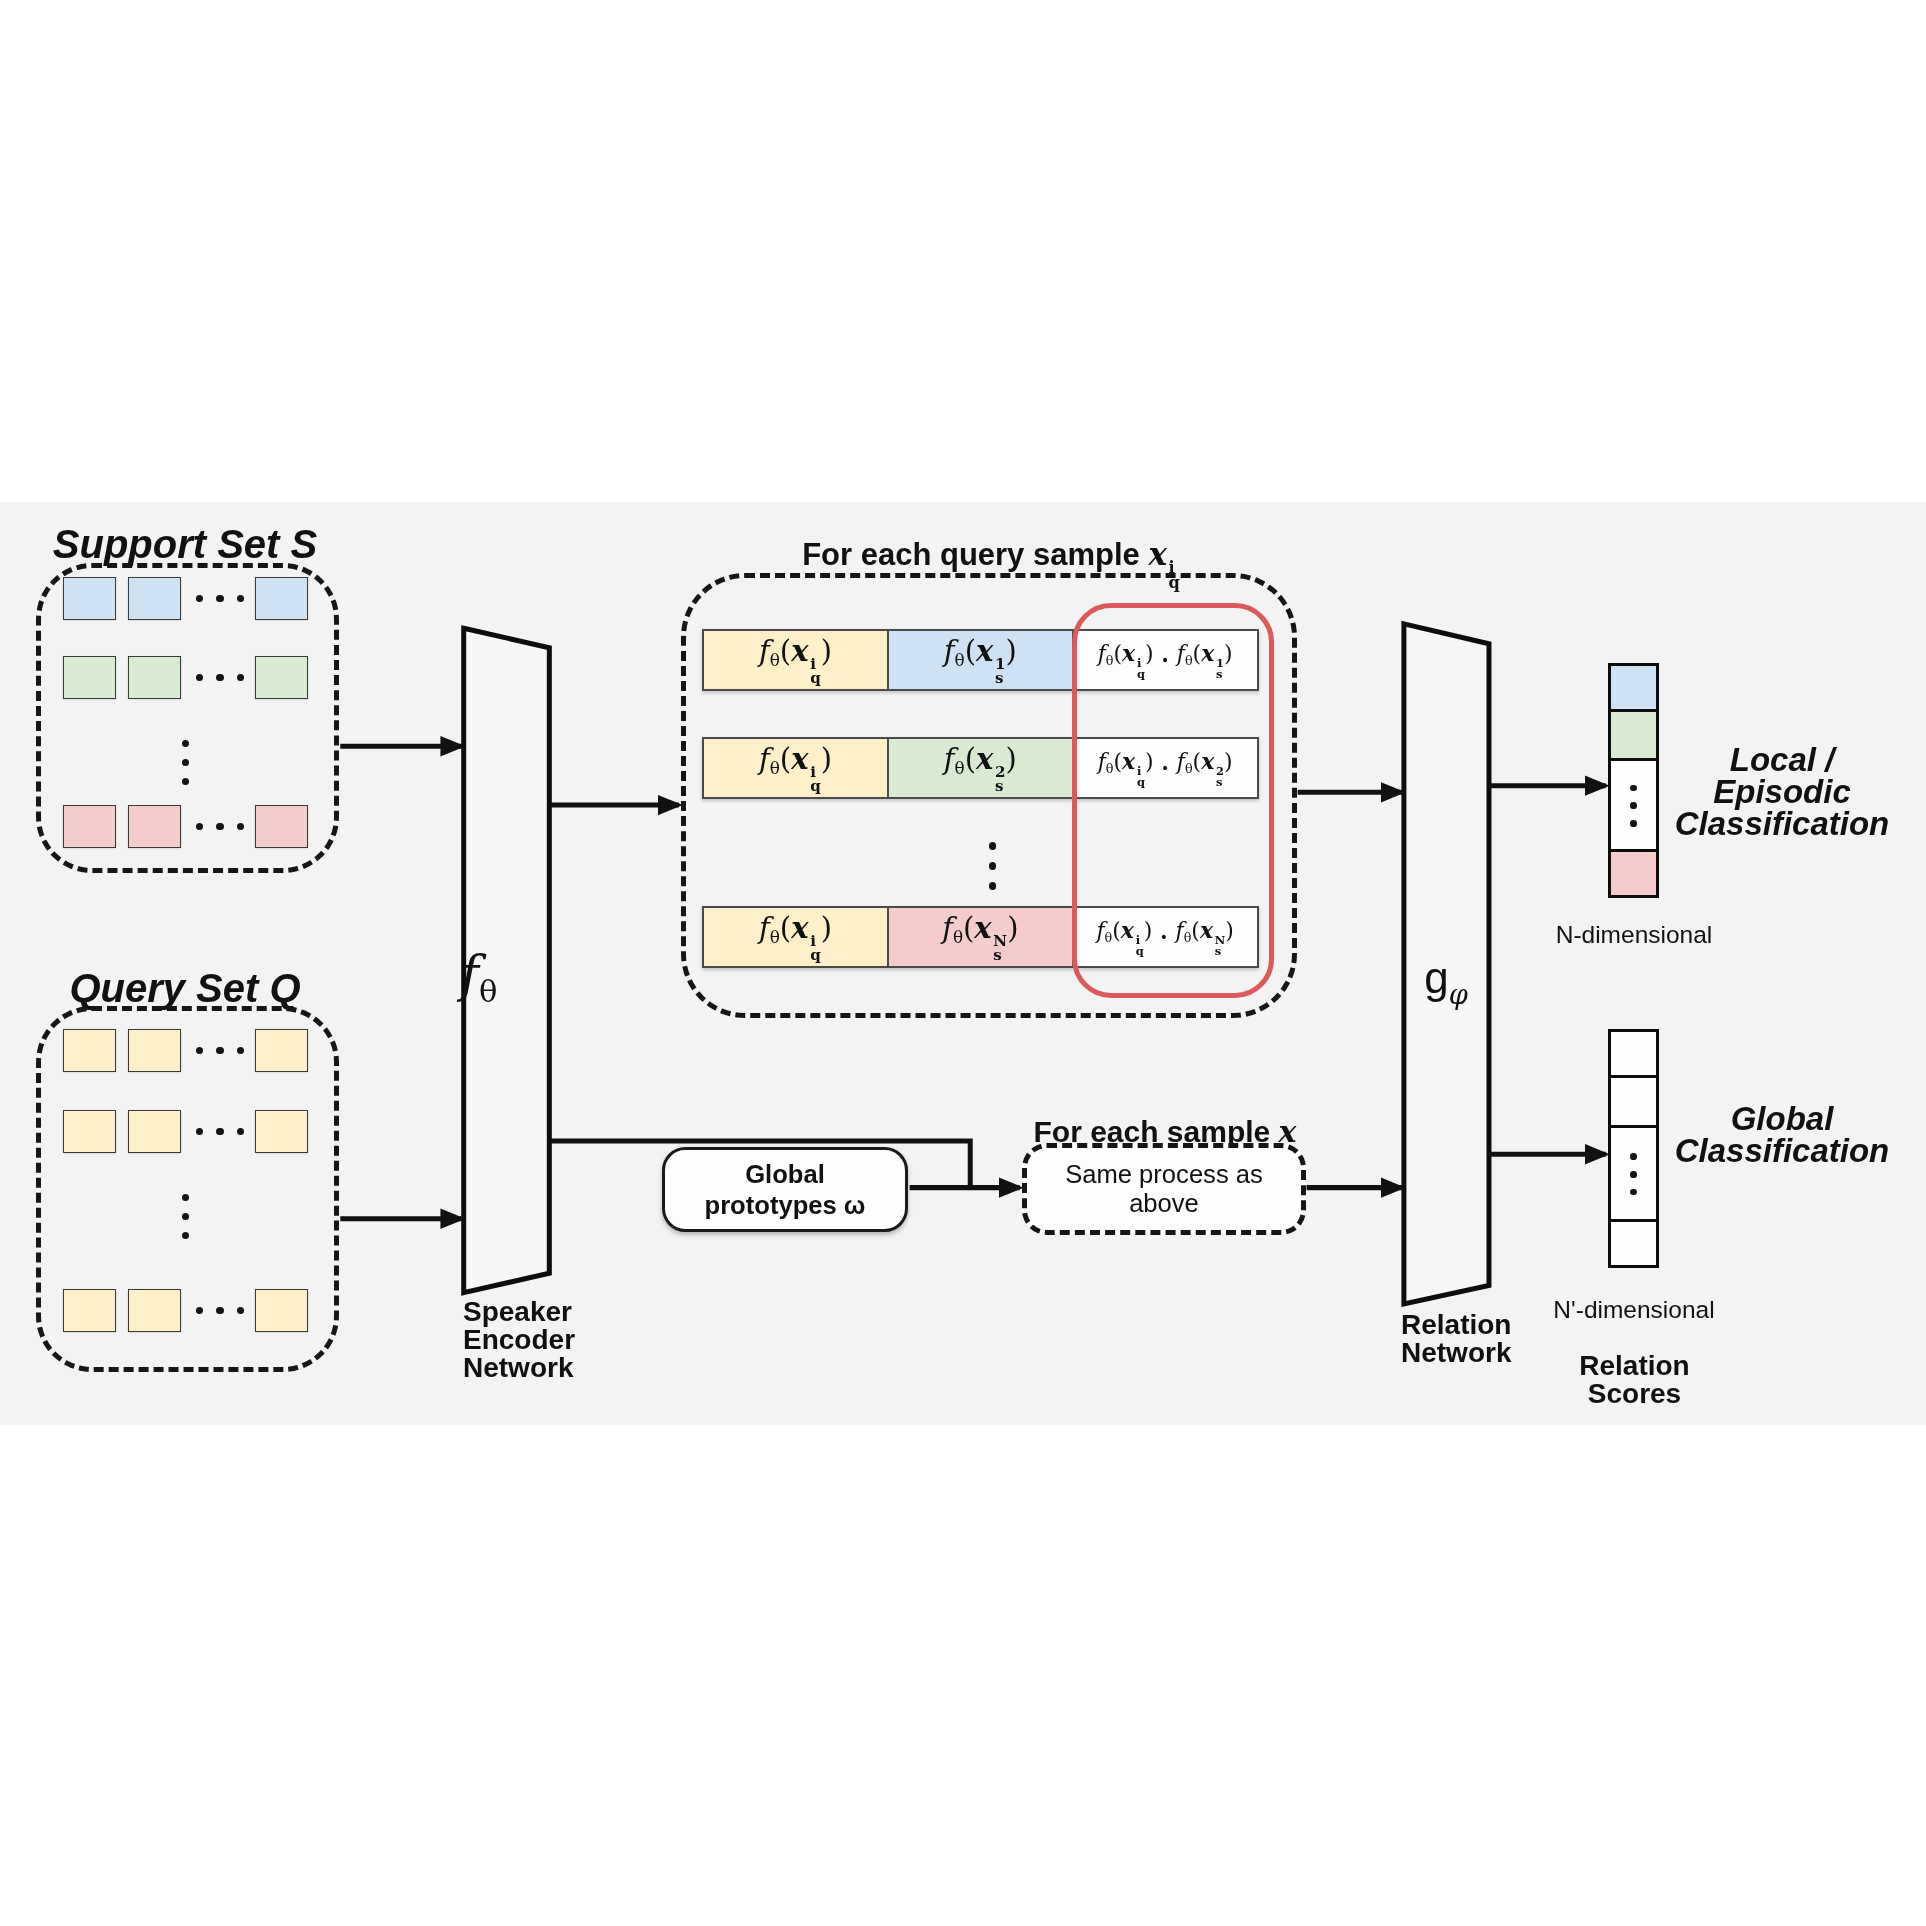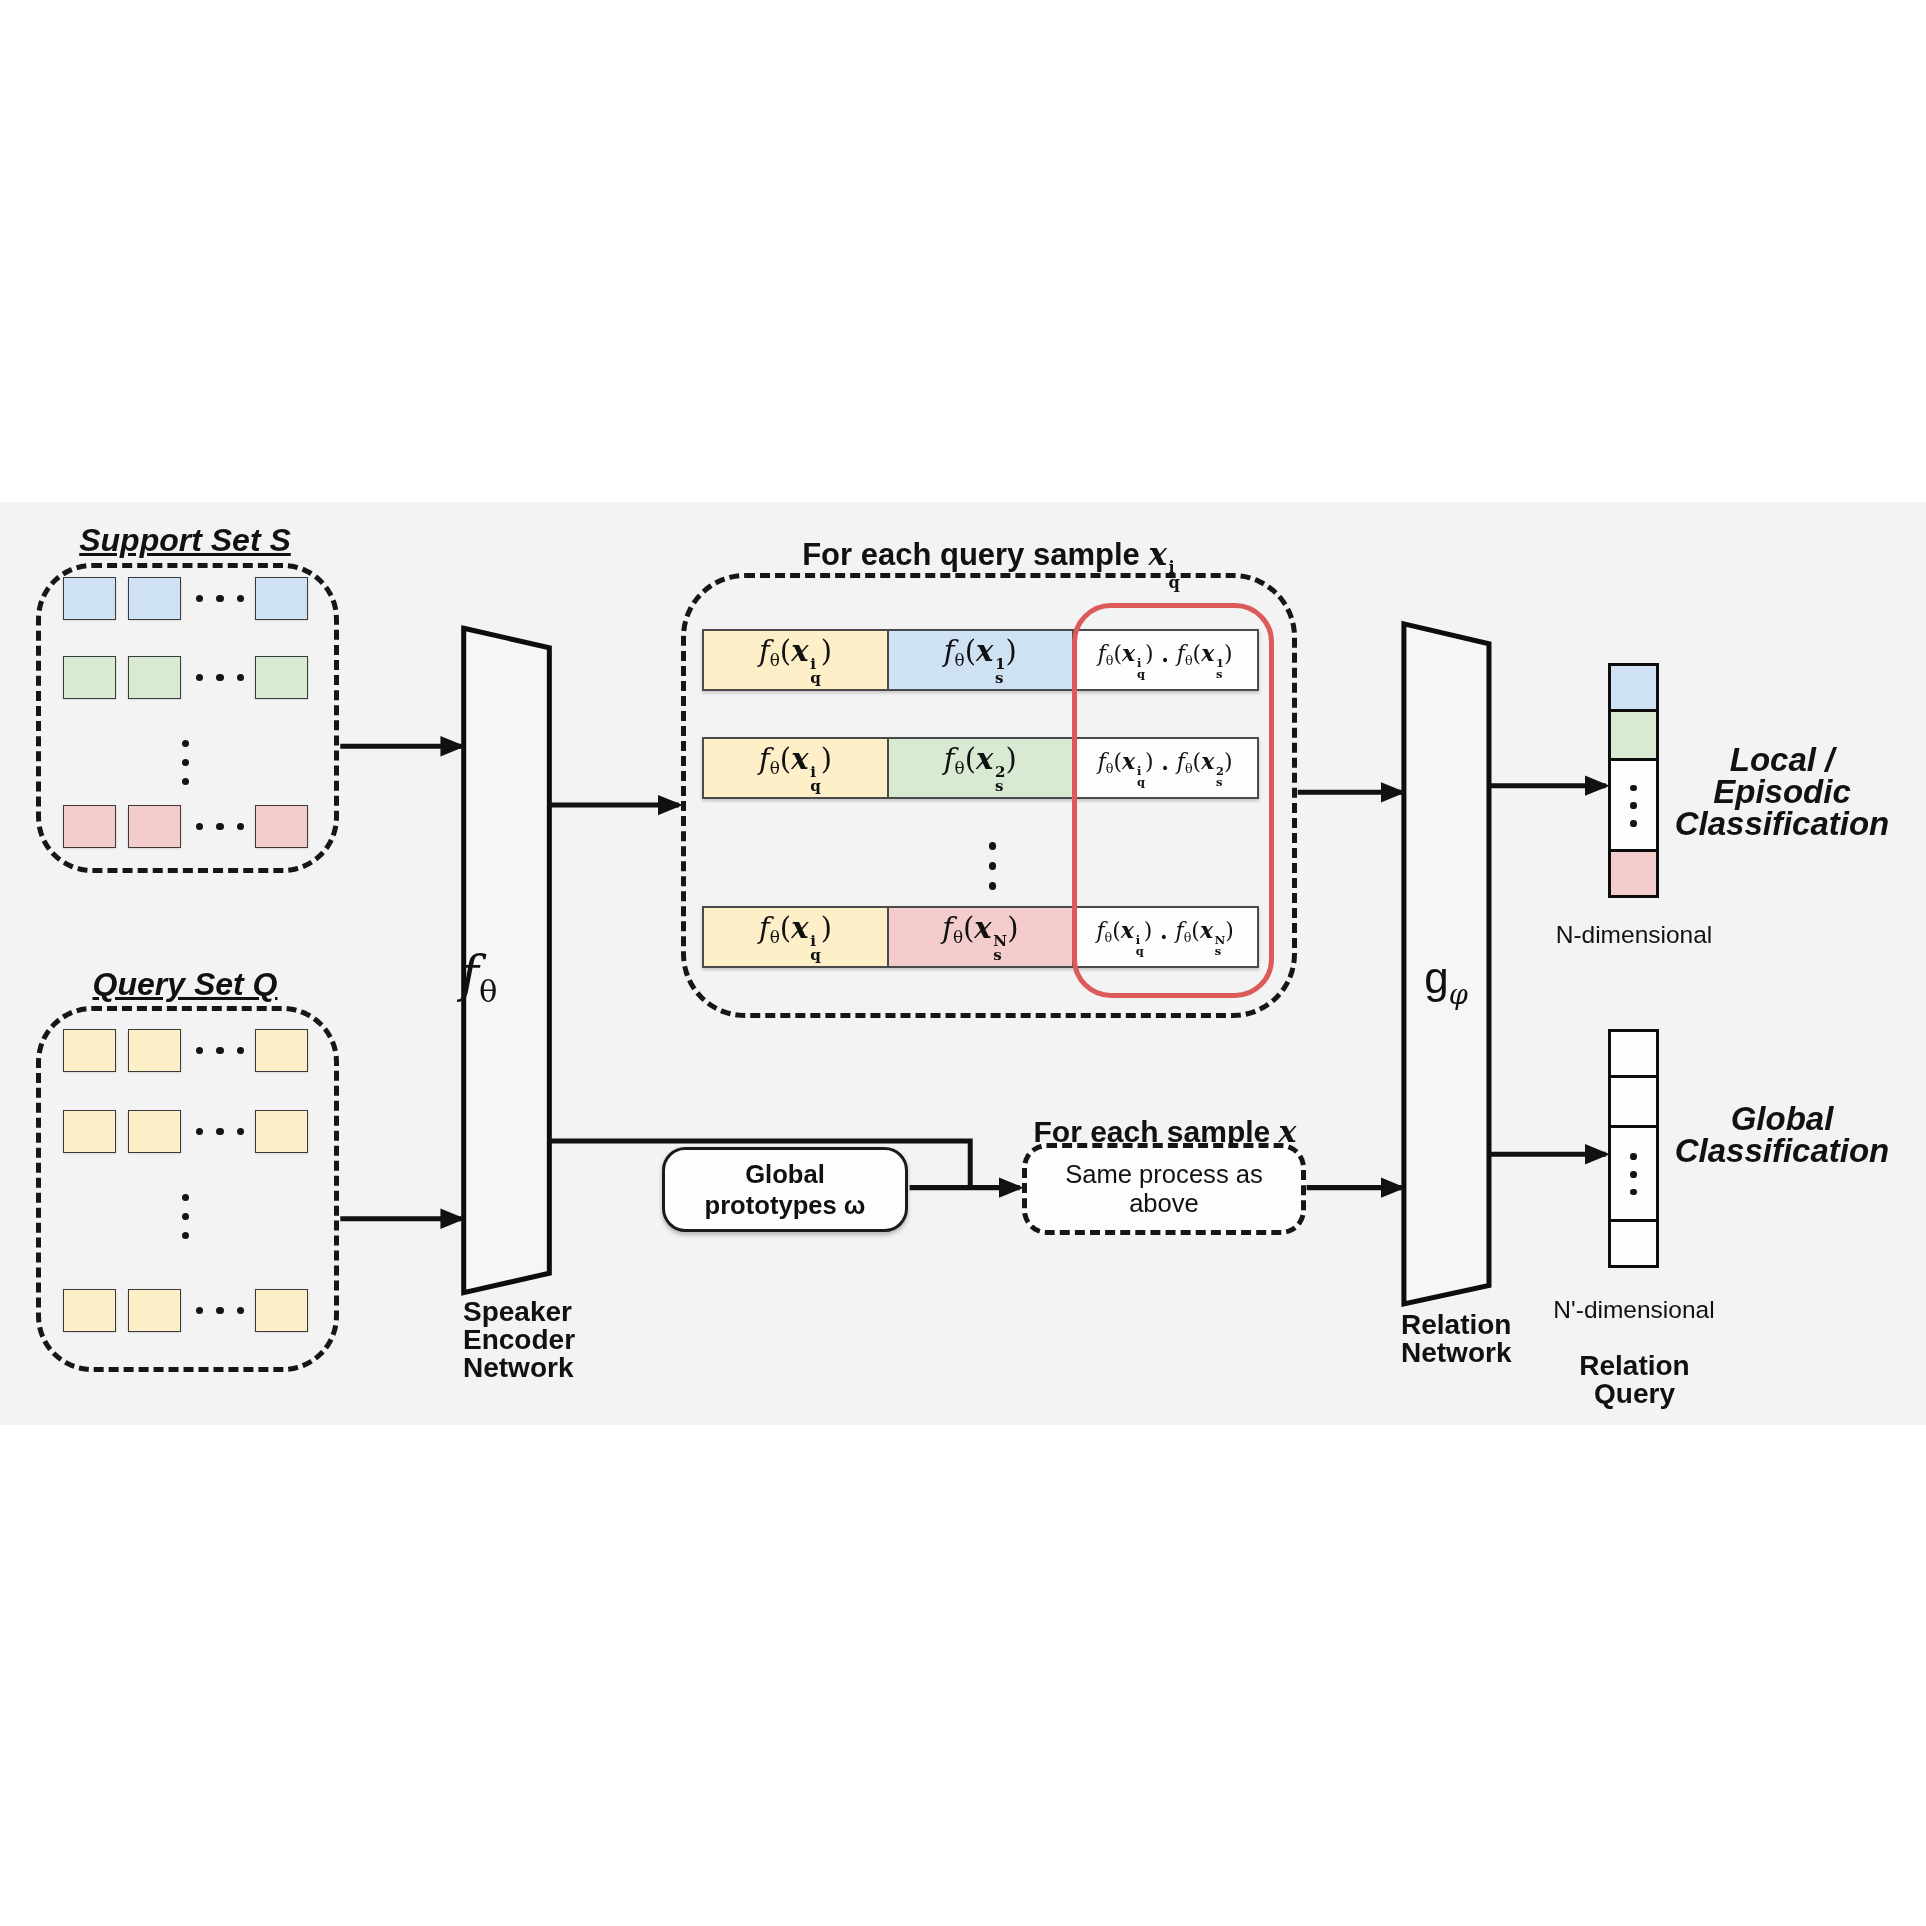--- a/index.html
+++ b/index.html
@@ -2,22 +2,22 @@
 <html style="font-size:9px"><head>
 <meta charset="utf-8">
 <style>
   html,body{margin:0;padding:0;background:#ffffff;}
   #canvas{position:relative;width:1926px;height:1926px;background:#ffffff;overflow:hidden;
           font-family:"Liberation Sans",sans-serif;color:#111;}
   .abs{position:absolute;}
   #band{left:0;width:1926px;}
   #connectors{left:0;top:0;pointer-events:none;}
   .dashed-box{border:5.6px dashed #161616;border-radius:56px;box-sizing:border-box;}
-  .set-title{font-size:32px;font-weight:bold;font-style:italic;text-align:right;white-space:nowrap;
-             transform:translateX(-50%);text-decoration:underline;}
+  .set-title{font-size:40px;font-weight:bold;font-style:italic;text-align:right;white-space:nowrap;
+             transform:translateX(-50%);}
   .h-title{font-size:31px;font-weight:bold;text-align:center;white-space:nowrap;transform:translateX(-50%);margin-top:12px;}
   .caption{font-weight:bold;font-size:26px;}
   .caption-lines{font-weight:bold;font-size:28px;line-height:28px;}
   .square{position:absolute;width:53px;height:43px;border:1.7px solid #3a3a3a;box-sizing:border-box;
           box-shadow:0 1.1px 2.2px rgba(0,0,0,.18);}
   .dot{background:#141414;border-radius:50%;}
   .hdots{position:absolute;display:flex;align-items:center;justify-content:center;gap:13.3px;}
   .vdots{position:absolute;display:flex;flex-direction:column;align-items:center;justify-content:center;gap:12.2px;}
   .set-row{position:absolute;left:0;width:100%;height:43px;}
   .bar{position:absolute;display:flex;height:62px;box-shadow:0 1.7px 3.3px rgba(0,0,0,.2);}
@@ -311,17 +311,17 @@
       </div>
       <div class="vec-cell" style="height: 49px; background: rgb(253, 253, 253);"></div>
     </div>
   <div class="abs dim-label" style="left:1634px;top:1296px;">N'-dimensional</div>
   <div class="abs side-title" style="left:1782px;top:1103px;">
     <div>Global</div>
     <div>Classification</div>
   </div>
   <div class="abs caption-lines" style="left:1551px;top:1352px;width:167px;text-align:center;">
     <div>Relation</div>
-    <div>Query</div>
+    <div>Scores</div>
   </div>
 
 </div>
 
 
 </body></html>

